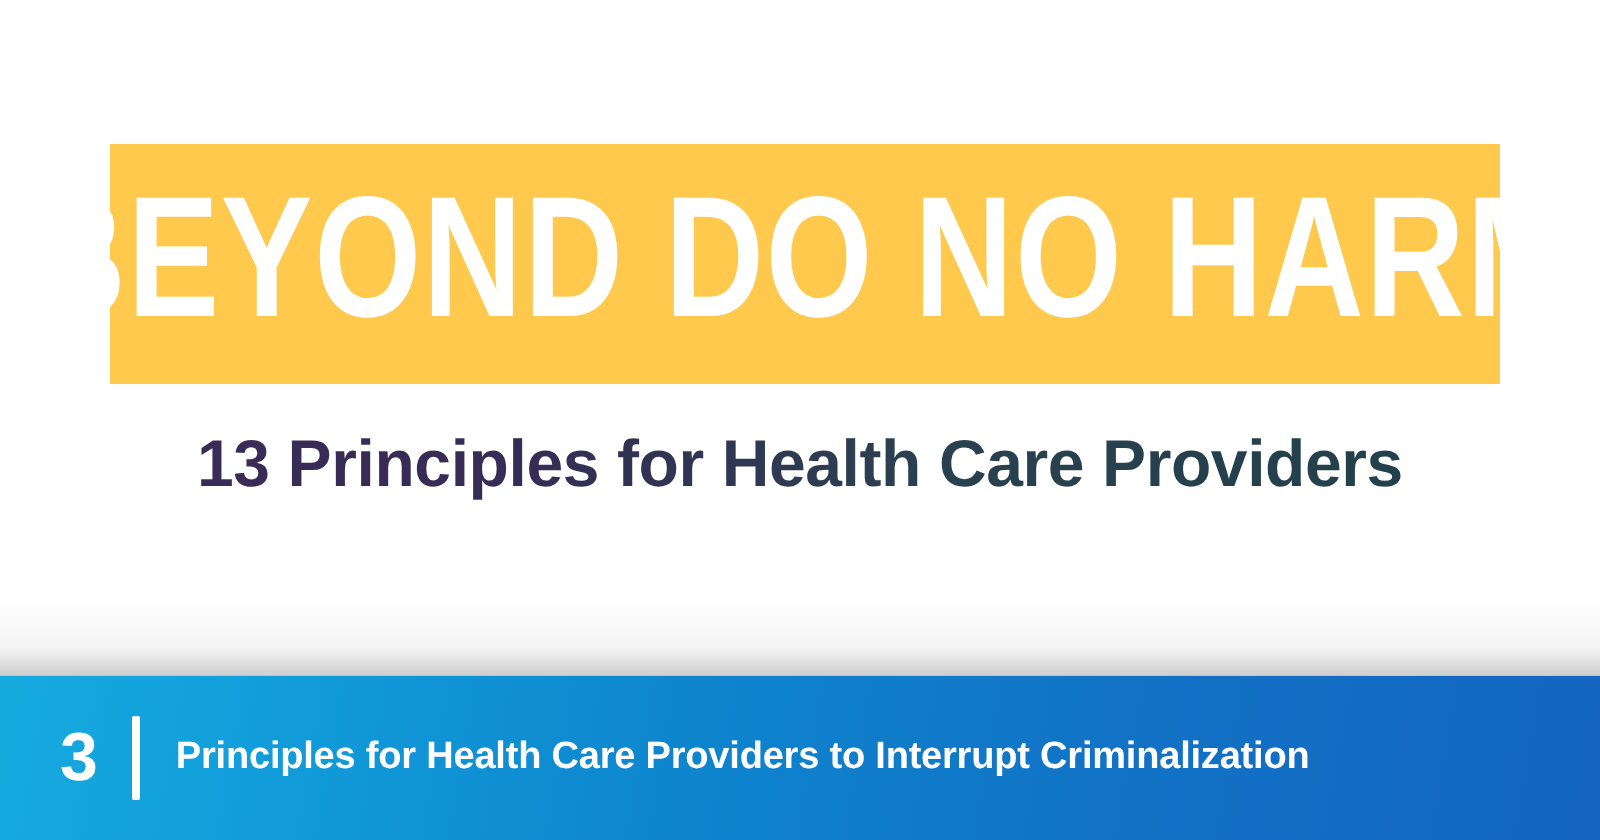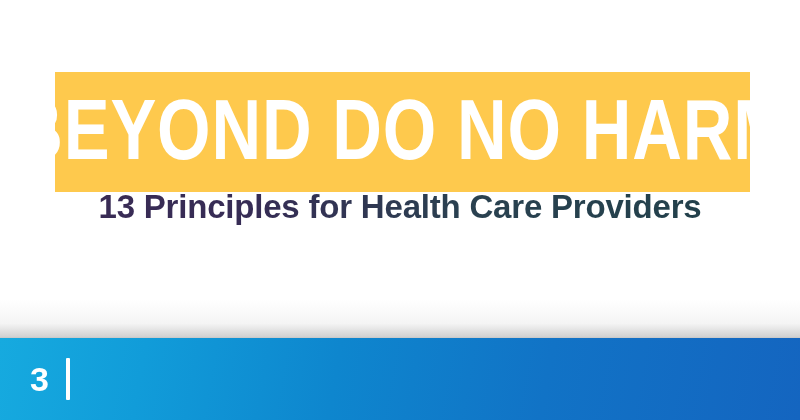--- a/index.html
+++ b/index.html
@@ -56,21 +56,21 @@
     white-space: nowrap;
     transform: scaleX(0.80);
     transform-origin: center center;
     margin-top: -4px;
   }
 
   
   #subtitle {
     position: absolute;
     left: 0;
-    top: 186px;
+    top: 211px;
     width: 800px;
     text-align: center;
     font-weight: 700;
     font-size: 33px;
     line-height: 1.28;
     letter-spacing: -0.2px;
     background-image: linear-gradient(90deg, #3B2B55 0%, #362C55 32%, #2A4150 58%, #1F4049 100%);
     -webkit-background-clip: text;
     background-clip: text;
     color: transparent;
@@ -145,15 +145,16 @@
     <div id="subtitle">
       <span class="sub-line">13 Principles for Health Care Providers</span>
     </div>
 
     <div id="footer-shadow"></div>
   </div>
 
   <div id="footer-bar">
     <span id="footer-number">3</span>
     <span id="footer-divider"></span>
+    <span id="footer-title">Principles for Health Care Providers to Interrupt Criminalization</span>
   </div>
 
 </div>
 
 </body></html>

